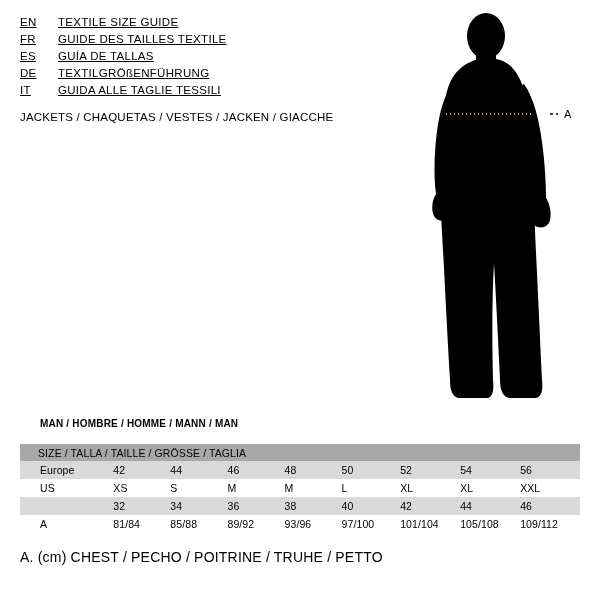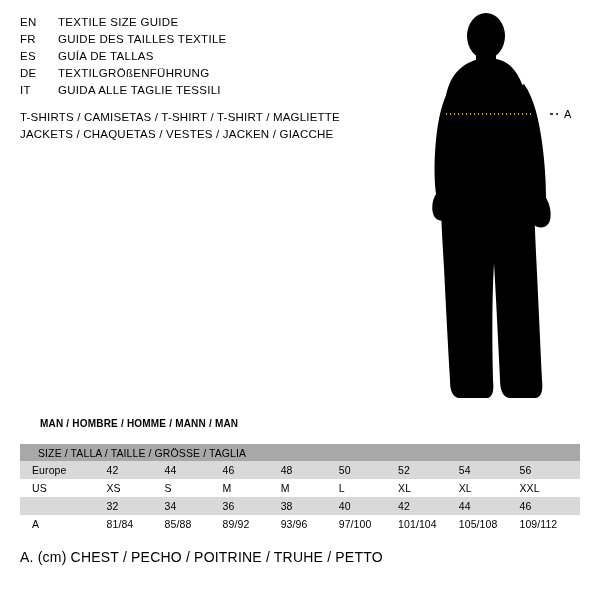--- a/index.html
+++ b/index.html
@@ -26,20 +26,21 @@
     left: 20px;
     top: 16px;
     width: 360px;
   }
   .lang-row {
     display: flex;
     align-items: baseline;
     height: 17px;
     font-size: 11.5px;
     letter-spacing: 0.3px;
+    text-decoration: underline;
   }
   .lang-code {
     width: 38px;
     flex: 0 0 38px;
   }
   .lang-text {
     flex: 1 1 auto;
   }
 
   
@@ -102,21 +103,21 @@
     height: 17px;
   }
   .size-table tr.row-grey {
     background: #d9d9d9;
   }
   .size-table tr.row-white {
     background: #ffffff;
   }
   .size-table td.c-label {
     width: 86px;
-    padding-left: 12px;
+    padding-left: 20px;
   }
   .size-table td.c-val {
     width: 67px;
     text-align: left;
   }
 
   
   .footnote {
     position: absolute;
     left: 20px;
@@ -147,21 +148,20 @@
       <span class="lang-code">DE</span>
       <span class="lang-text">TEXTILGRÖßENFÜHRUNG</span>
     </div>
     <div class="lang-row">
       <span class="lang-code">IT</span>
       <span class="lang-text">GUIDA ALLE TAGLIE TESSILI</span>
     </div>
   </div>
 
   <div class="cat-block">
-    <div class="cat-line">T-SHIRTS / CAMISETAS / T-SHIRT / T-SHIRT / MAGLIETTE</div>
     <div class="cat-line">JACKETS / CHAQUETAS / VESTES / JACKEN / GIACCHE</div>
   </div>
 
   <div class="figure-wrap">
     <svg width="200" height="400" viewBox="0 0 200 400" xmlns="http://www.w3.org/2000/svg" aria-hidden="true">
       <g>
 
         <ellipse cx="86" cy="28" rx="19" ry="23" fill="#000000"></ellipse>
 
         <rect x="76" y="45" width="20" height="14" fill="#000000"></rect>

